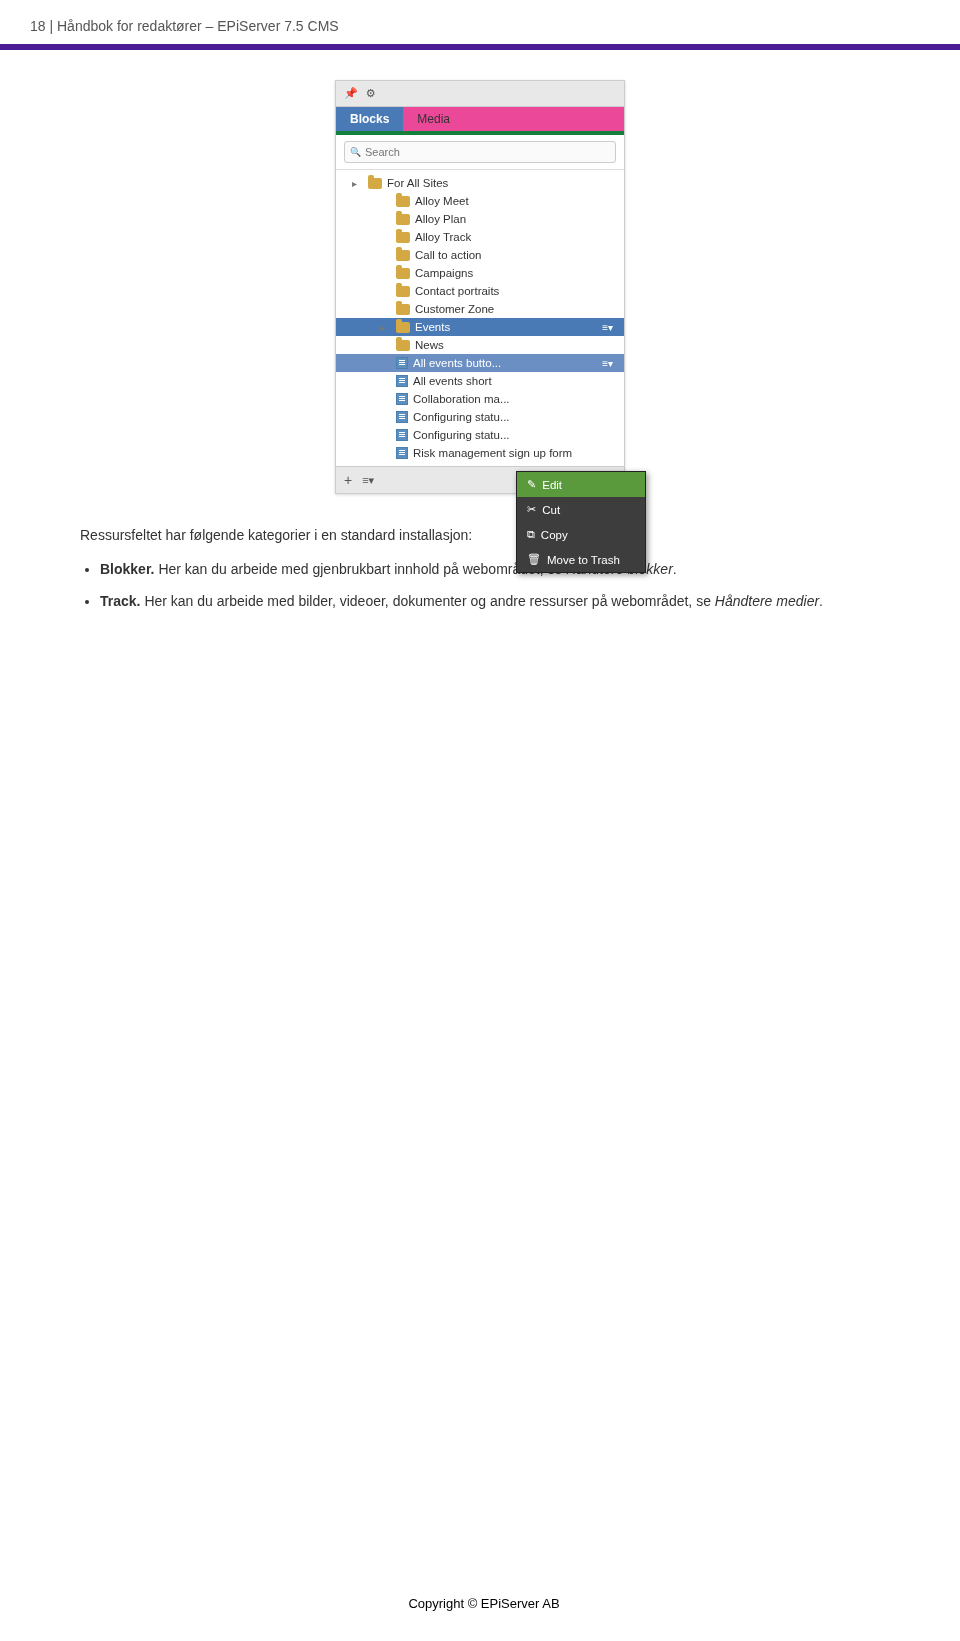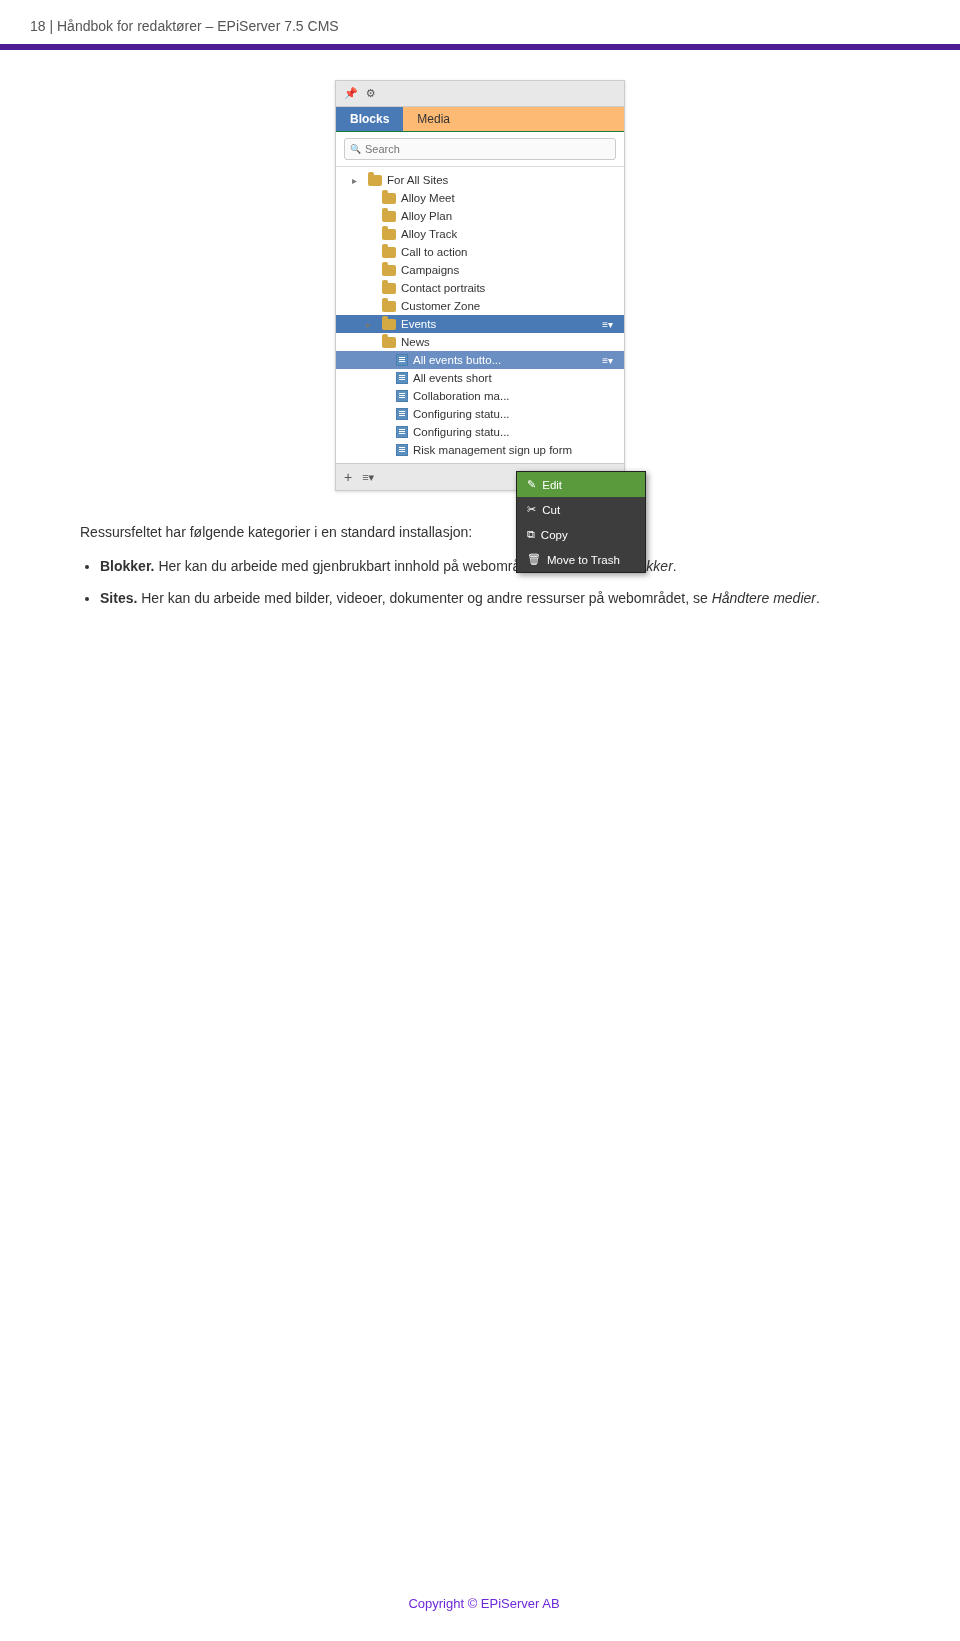--- a/index.html
+++ b/index.html
@@ -49,22 +49,22 @@
       color: #555;
     }
     .toolbar-gear-icon {
       font-size: 11px;
       color: #555;
     }
 
     
     .cms-tabs {
       display: flex;
-      background: #fdba74;
-      border-bottom: 1px solid #15803d;
+      background: #ec4899;
+      border-bottom: 4px solid #15803d;
     }
     .cms-tab {
       padding: 5px 14px;
       font-size: 12px;
       cursor: pointer;
       color: #333;
     }
     .cms-tab.active {
       background: #4a7ab5;
       color: #fff;
@@ -117,21 +117,21 @@
     .tree-item.highlighted {
       background: #4a7ab5;
       color: #fff;
     }
     .tree-item.selected-row {
       background: #6b8fc2;
       color: #fff;
     }
 
     .tree-indent-1 { padding-left: 16px; }
-    .tree-indent-2 { padding-left: 30px; }
+    .tree-indent-2 { padding-left: 44px; }
     .tree-indent-3 { padding-left: 44px; }
 
     .folder-icon {
       display: inline-block;
       width: 14px;
       height: 11px;
       background: #d4a843;
       border-radius: 0 2px 2px 2px;
       margin-right: 5px;
       position: relative;
@@ -269,21 +269,21 @@
       font-style: italic;
     }
 
     .page-footer {
       position: absolute;
       bottom: 30px;
       left: 8px;
       right: 0;
       text-align: center;
       font-size: 13px;
-      color: #6d28d9;
+      color: #000000;
     }
   </style>
 </head>
 <body>
 
 <div class="page-header">
   <span>18 | Håndbok for redaktører – EPiServer 7.5 CMS</span>
 </div>
 
 <div class="main-content">
@@ -444,21 +444,21 @@
       <span>Ressursfeltet har følgende kategorier i en standard installasjon:</span>
     </p>
 
     <ul class="bullet-list">
       <li>
         <span class="bold-text">Blokker.</span>
         <span> Her kan du arbeide med gjenbrukbart innhold på webområdet, se </span>
         <span class="italic-text">Håndtere blokker</span><span>.</span>
       </li>
       <li>
-        <span class="bold-text">Sites.</span>
+        <span class="bold-text">Track.</span>
         <span> Her kan du arbeide med bilder, videoer, dokumenter og andre ressurser på webområdet, se </span>
         <span class="italic-text">Håndtere medier</span><span>.</span>
       </li>
     </ul>
 
   </div>
 
 </div>
 
 <div class="page-footer">

